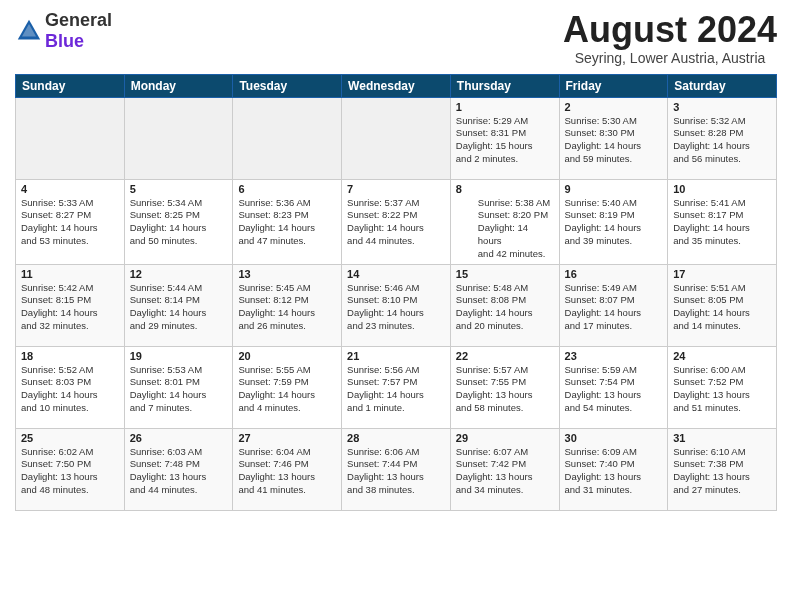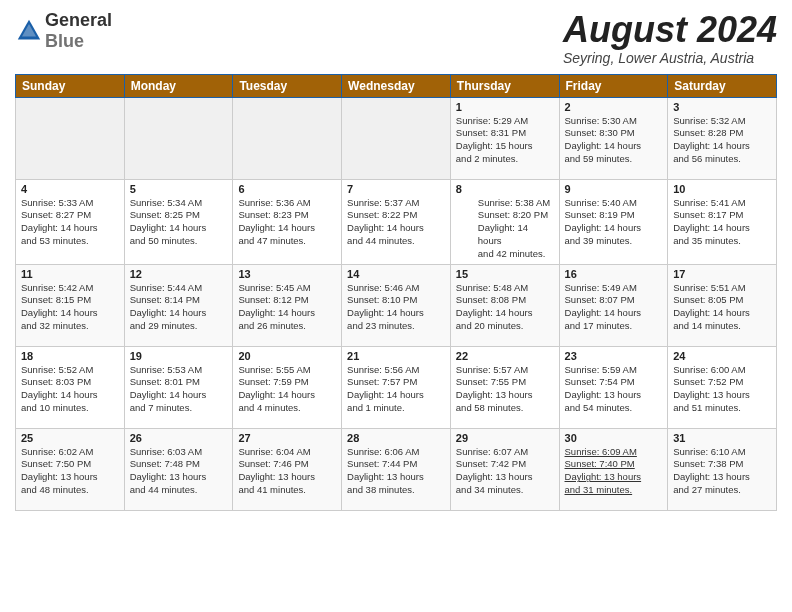--- a/index.html
+++ b/index.html
@@ -27,46 +27,45 @@
       gap: 2px;
     }
     .logo-text-general {
       font-size: 18px;
       font-weight: bold;
       color: #333;
     }
     .logo-text-blue {
       font-size: 18px;
       font-weight: bold;
-      color: #737373;
+      color: #6d28d9;
     }
     .logo-icon {
       width: 28px;
       height: 28px;
     }
     .title-block {
-      text-align: left;
-      font-style: italic;
+      text-align: center;
     }
     .month-year {
       font-size: 36px;
       font-weight: bold;
       color: #222;
       line-height: 1.1;
     }
     .location {
       font-size: 14px;
       color: #444;
     }
     .calendar {
       width: 100%;
       border-collapse: collapse;
     }
     .calendar th {
-      background: #a16207;
+      background: #0c4a6e;
       color: #fff;
       font-size: 12px;
       font-weight: bold;
       padding: 4px 6px;
       text-align: left;
       border: 1px solid #1a5fa8;
     }
     .calendar td {
       border: 1px solid #ccc;
       vertical-align: top;
@@ -344,21 +343,21 @@
           </td>
           <td>
             <span class="day-num">29</span>
             <div class="day-info" style="white-space: pre-line;">Sunrise: 6:07 AM
 Sunset: 7:42 PM
 Daylight: 13 hours
 and 34 minutes.</div>
           </td>
           <td>
             <span class="day-num">30</span>
-            <div class="day-info" style="white-space: pre-line; text-decoration: underline;">Sunrise: 6:09 AM
+            <div class="day-info" style="white-space: pre-line;">Sunrise: 6:09 AM
 Sunset: 7:40 PM
 Daylight: 13 hours
 and 31 minutes.</div>
           </td>
           <td>
             <span class="day-num">31</span>
             <div class="day-info" style="white-space: pre-line;">Sunrise: 6:10 AM
 Sunset: 7:38 PM
 Daylight: 13 hours
 and 27 minutes.</div>

